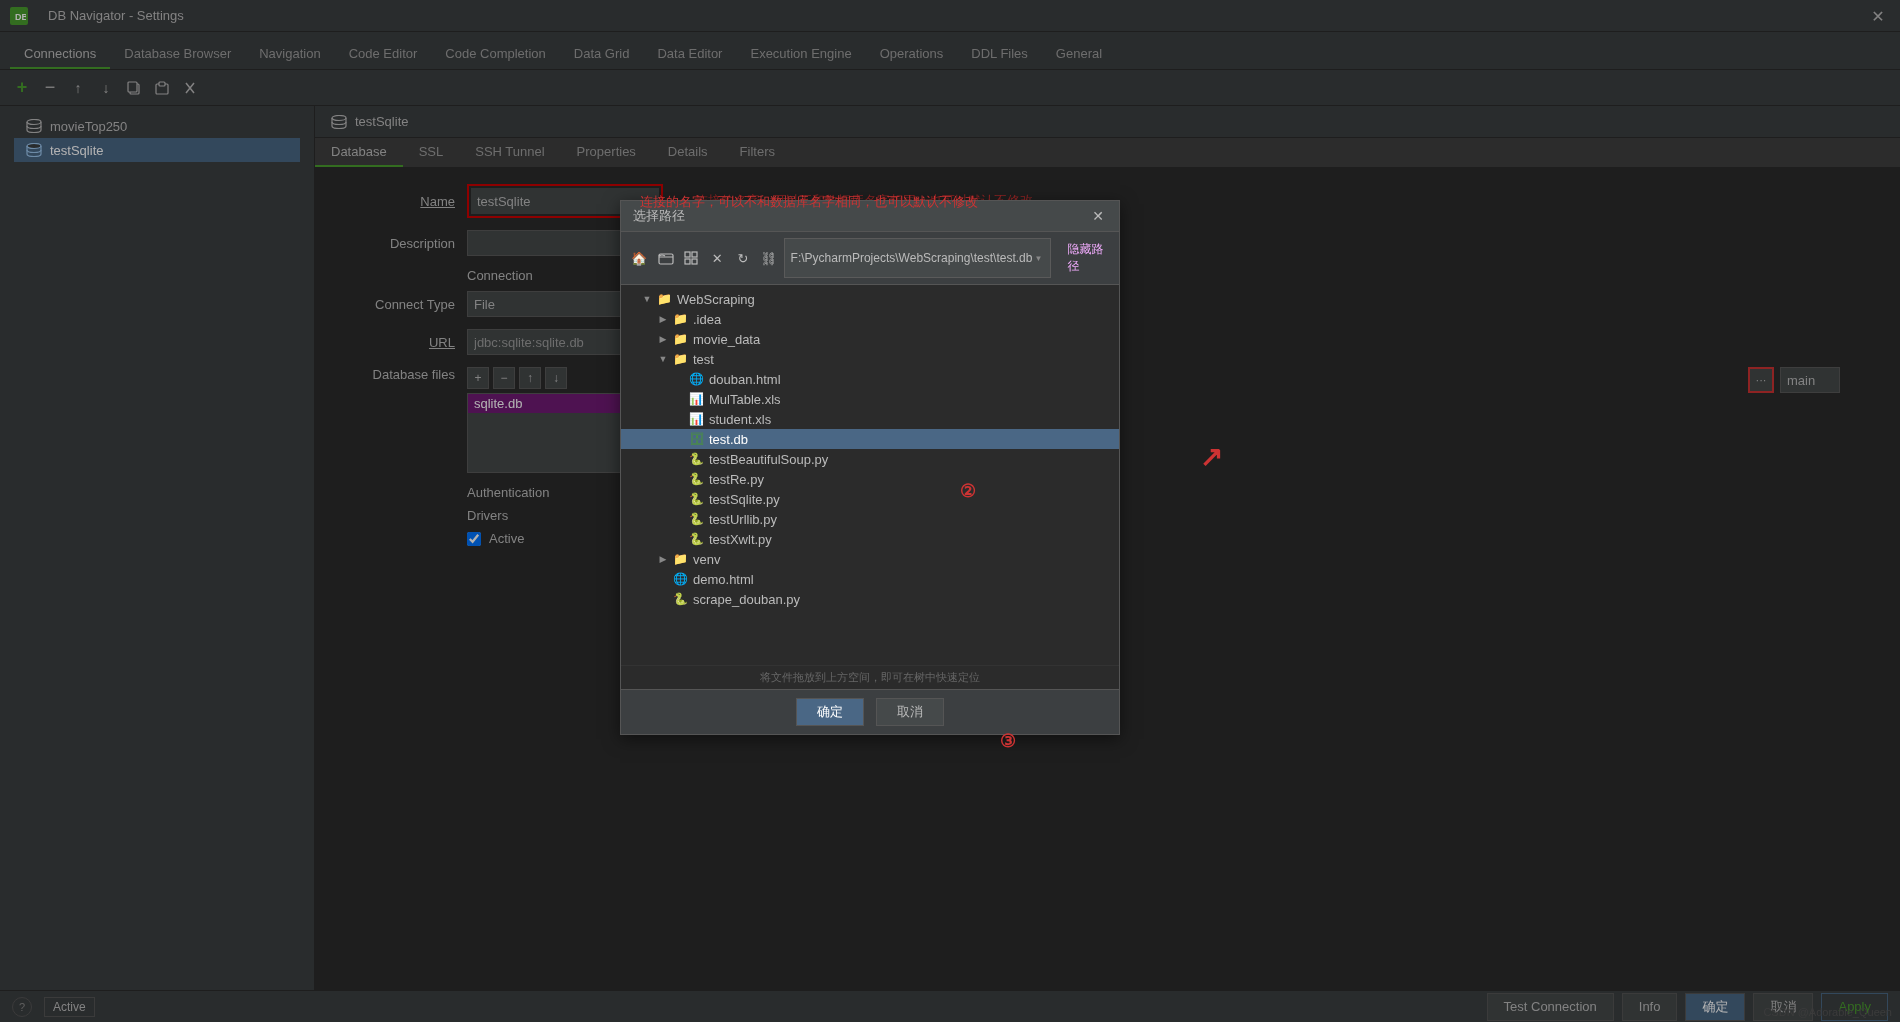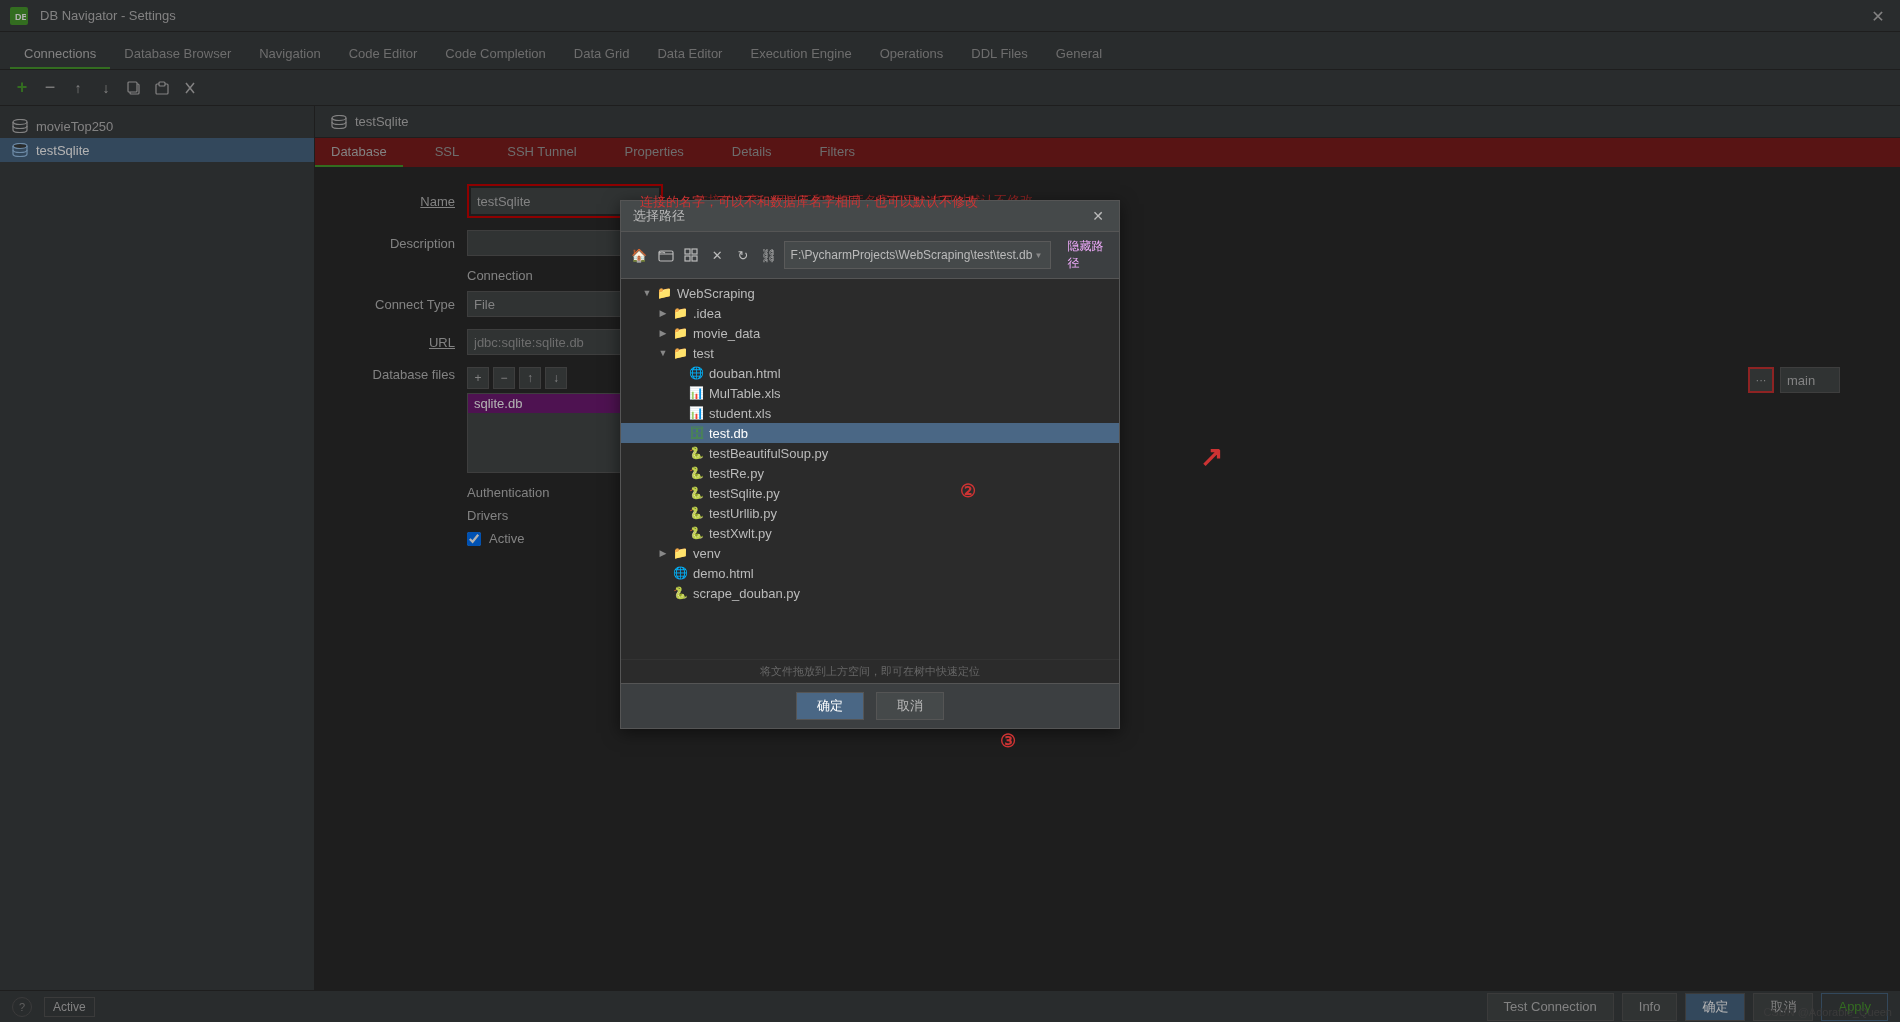--- a/index.html
+++ b/index.html
@@ -22,21 +22,21 @@
       align-items: center;
       padding: 0 10px;
       border-bottom: 1px solid #2b2b2b;
       position: relative;
     }
     .title-bar-icon {
       width: 18px;
       height: 18px;
       background: #4a9c2f;
       border-radius: 2px;
-      margin-right: 12px;
+      margin-right: 20px;
       display: flex;
       align-items: center;
       justify-content: center;
       font-size: 10px;
       color: white;
       font-weight: bold;
     }
     .title-bar-text {
       color: #bbbbbb;
       font-size: 13px;
@@ -102,21 +102,21 @@
     .main-layout {
       display: flex;
       height: calc(1022px - 32px - 38px - 36px - 32px);
     }
 
     
     .sidebar {
       width: 315px;
       background: #3c3f41;
       border-right: 1px solid #2b2b2b;
-      padding: 8px 0;
+      padding: 8px 14px;
       flex-shrink: 0;
     }
     .sidebar-item {
       display: flex;
       align-items: center;
       padding: 4px 12px;
       cursor: pointer;
       color: #bbbbbb;
       gap: 8px;
     }
@@ -144,22 +144,22 @@
       background: #3c3f41;
       padding: 8px 16px;
       display: flex;
       align-items: center;
       gap: 8px;
       border-bottom: 1px solid #2b2b2b;
     }
 
     .panel-tabs {
       display: flex;
-      gap: 16px;
-      background: #7f1d1d;
+      gap: 0;
+      background: #404040;
       border-bottom: 1px solid #2b2b2b;
     }
     .panel-tab {
       padding: 6px 16px;
       cursor: pointer;
       color: #9d9d9d;
       font-size: 13px;
       border-bottom: 2px solid transparent;
     }
     .panel-tab.active {
@@ -356,21 +356,21 @@
       font-size: 13px;
       border-radius: 2px;
     }
     .dialog-path-bar {
       flex: 1;
       display: flex;
       align-items: center;
       background: #45494a;
       border: 1px solid #5a5a5a;
       padding: 2px 6px;
-      height: 28px;
+      height: 40px;
       color: #bbbbbb;
       font-size: 12px;
       gap: 0;
     }
     .dialog-path-dropdown {
       width: 12px;
       height: 12px;
       display: flex;
       align-items: center;
       justify-content: center;

